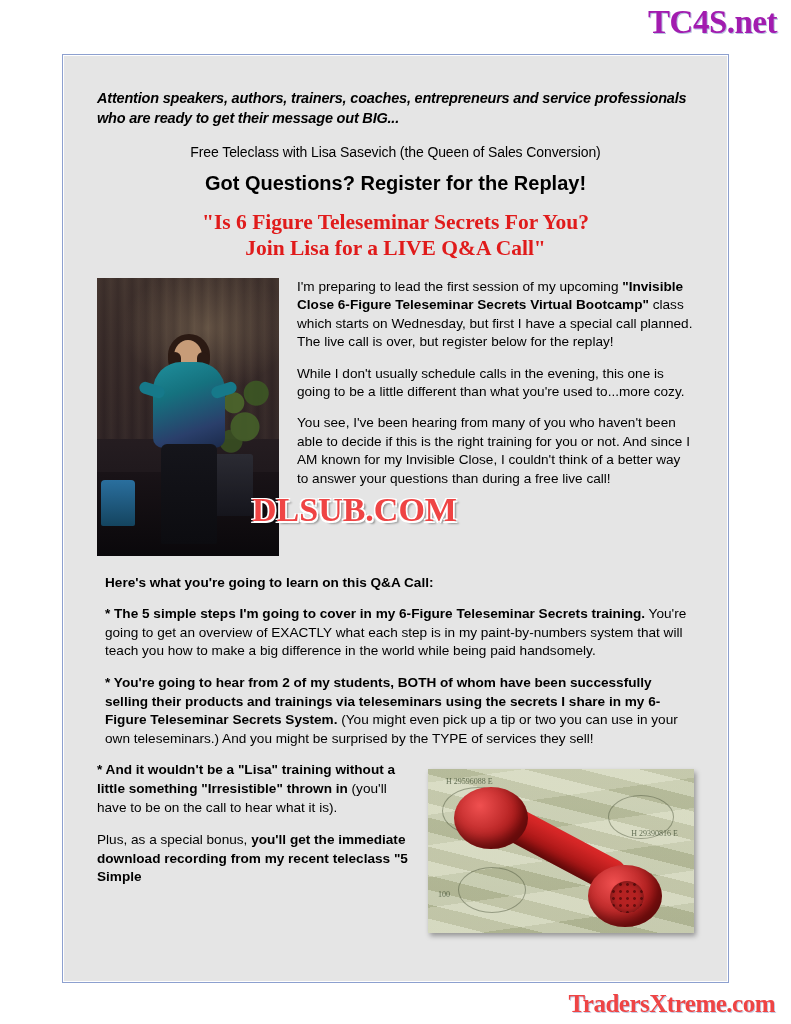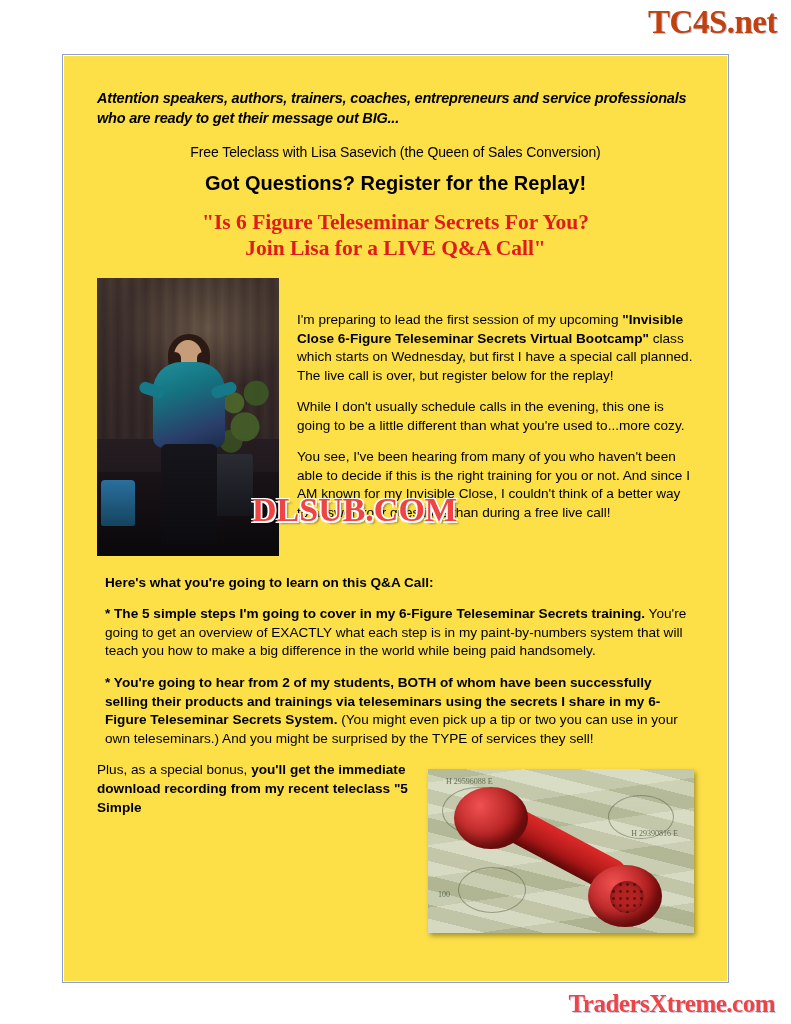--- a/index.html
+++ b/index.html
@@ -24,21 +24,21 @@
   }
 
   
   .wm-top {
     position: absolute;
     top: 4px;
     right: 14px;
     font-family: "Liberation Serif", serif;
     font-weight: bold;
     font-size: 33px;
-    color: #c2410c;
+    color: #a21caf;
     letter-spacing: -0.5px;
     text-shadow: 1px 1px 0 #b9c2e0;
   }
   .wm-bottom {
     position: absolute;
     bottom: 6px;
     right: 16px;
     font-family: "Liberation Serif", serif;
     font-weight: bold;
     font-size: 25px;
@@ -64,21 +64,21 @@
     z-index: 50;
   }
 
   
   .doc {
     position: absolute;
     left: 62px;
     top: 54px;
     width: 665px;
     height: 927px;
-    background: #fde047;
+    background: #e5e5e5;
     border: 1px solid #8da0cf;
     box-shadow: 0 0 0 1px #ffffff inset;
   }
   .doc-inner {
     padding: 34px 34px 0 34px;
   }
 
   .headline-1 {
     font-size: 14.5px;
     font-weight: bold;
@@ -104,21 +104,21 @@
     color: #e01b1b;
     font-family: "Liberation Serif", serif;
     font-weight: bold;
     font-size: 21.5px;
     line-height: 1.22;
     margin: 0 0 16px 0;
   }
 
   .hero {
     display: flex;
-    align-items: center;
+    align-items: flex-start;
     gap: 18px;
     margin-bottom: 18px;
   }
   .photo {
     width: 182px;
     height: 278px;
     flex: 0 0 182px;
     position: relative;
     overflow: hidden;
     background: #1a1420;
@@ -351,20 +351,23 @@
         </p>
 
         <p>
           <b>* You're going to hear from 2 of my students, BOTH of whom have been successfully selling their products and trainings via teleseminars using the secrets I share in my 6-Figure Teleseminar Secrets System.</b><span> (You might even pick up a tip or two you can use in your own teleseminars.) And you might be surprised by the TYPE of services they sell!</span>
         </p>
       </div>
 
       <div class="two-col">
         <div class="col-left">
           <p>
+            <b>* And it wouldn't be a "Lisa" training without a little something "Irresistible" thrown in</b><span> (you'll have to be on the call to hear what it is).</span>
+          </p>
+          <p>
             <span>Plus, as a special bonus, </span><b>you'll get the immediate download recording from my recent teleclass "5 Simple</b>
           </p>
         </div>
 
         <div class="phone-money">
           <div class="bills"></div>
           <div class="oval" style="left:14px;top:18px;width:70px;height:46px;"></div>
           <div class="oval" style="right:20px;top:26px;width:64px;height:42px;"></div>
           <div class="oval" style="left:30px;bottom:20px;width:66px;height:44px;"></div>
           <div class="bill-num" style="left:18px;top:8px;">H 29596088 E</div>

